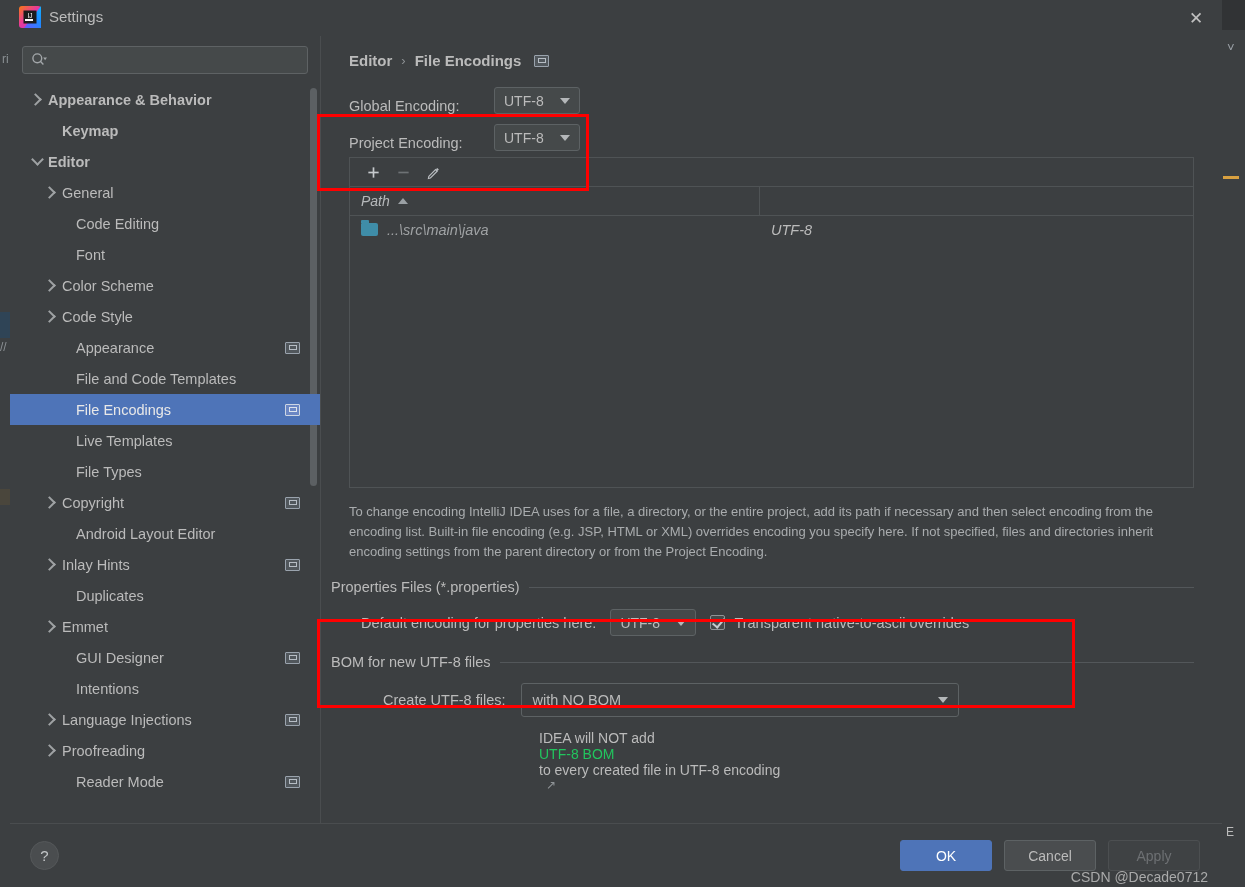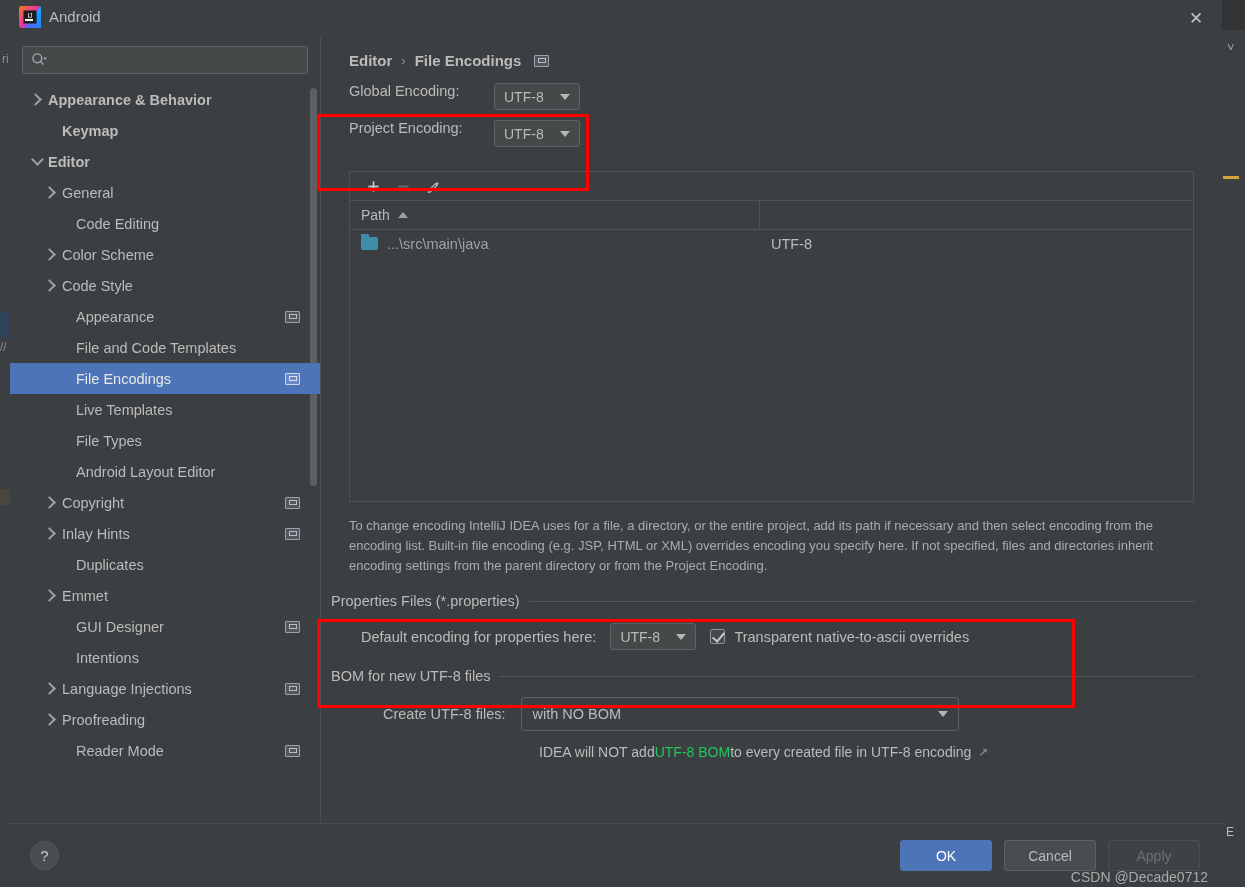--- a/index.html
+++ b/index.html
@@ -102,35 +102,35 @@
   .crumb-badge {
     width: 15px; height: 12px; border: 1.5px solid #9aa3ad; border-radius: 1px;
     background: #51575c; position: relative; margin-left: 4px;
   }
   .crumb-badge::after {
     content: ""; position: absolute; left: 2.5px; top: 2.5px; right: 2.5px; bottom: 2.5px;
     border: 1.5px solid #b6bdc4;
   }
 
   .enc-rows { margin: 14px 0 0 28px; }
-  .enc-row { display: flex; align-items: flex-start; height: 31px; margin-bottom: 6px; }
+  .enc-row { display: flex; align-items: flex-end; height: 31px; margin-bottom: 6px; }
   .enc-label { width: 145px; font-size: 14.5px; color: #bbbbbb; }
   .combo {
     height: 27px; background: #45494a; border: 1px solid #5d6264; border-radius: 3px;
     display: flex; align-items: center; padding: 0 9px; gap: 10px; cursor: pointer;
     min-width: 86px; justify-content: space-between;
   }
   .combo .cval { font-size: 14px; color: #bbbbbb; white-space: nowrap; }
   .tri { width: 0; height: 0; border-left: 5px solid transparent; border-right: 5px solid transparent; border-top: 6px solid #b4b7b9; flex: none; }
 
   
   .redbox { position: absolute; border: 3px solid #ff0000; pointer-events: none; }
 
   
-  .tbl-wrap { margin: 20px 28px 0 28px; border: 1px solid #4f5355; background: #3c3f41; }
+  .tbl-wrap { margin: 6px 28px 0 28px; border: 1px solid #4f5355; background: #3c3f41; font-style: italic; }
   .tbl-toolbar { height: 29px; display: flex; align-items: center; gap: 4px; padding-left: 10px; border-bottom: 1px solid #4f5355; }
   .tb-btn { width: 26px; height: 24px; display: flex; align-items: center; justify-content: center; cursor: pointer; }
   .tb-btn.disabled { cursor: default; }
   .tbl-head { height: 29px; display: flex; border-bottom: 1px solid #4f5355; align-items: center; }
   .th { font-size: 14px; color: #b6b9bb; display: flex; align-items: center; gap: 8px; padding-left: 11px; }
   .th.path { width: 410px; border-right: 1px solid #4f5355; height: 100%; }
   .th.enc { flex: 1; height: 100%; }
   .sort-asc { width: 0; height: 0; border-left: 5px solid transparent; border-right: 5px solid transparent; border-bottom: 6px solid #9aa0a4; }
   .tbl-body { height: 271px; position: relative; }
   .trow { height: 27px; display: flex; align-items: center; cursor: pointer; }
@@ -168,21 +168,21 @@
   }
   .chk-label { font-size: 14.5px; color: #bbbbbb; }
 
   .bom-row { display: flex; align-items: center; gap: 16px; margin-left: 22px; }
   .bom-label { font-size: 14.5px; color: #bbbbbb; }
   .combo-wide {
     width: 438px; height: 29px; background: #3c3f41; border: 1px solid #5d6264; border-radius: 3px;
     display: flex; align-items: center; justify-content: space-between; padding: 16px 10px; cursor: pointer; text-align: center;
   }
   .combo-wide .cval { font-size: 14.5px; color: #bbbbbb; }
-  .bom-note { margin: 13px 0 0 178px; font-size: 14px; color: #bbbbbb; display: flex; align-items: center; gap: 0; }
+  .bom-note { margin: 13px 0 0 178px; font-size: 14px; color: #bbbbbb; display: flex; gap: 0; flex-direction: column; }
   .link { color: #22c55e; cursor: pointer; }
   .ext-arrow { color: #8e9396; font-size: 12px; margin-left: 7px; }
 
   
   .footer {
     height: 64px; flex: none; background: #3c3f41; border-top: 1px solid #4a4d4f;
     display: flex; align-items: center; padding: 0 22px 0 20px; position: relative;
   }
   .help-btn {
     width: 29px; height: 29px; border-radius: 50%; background: #4a4d4f; border: 1px solid #55585a;
@@ -242,21 +242,21 @@
                 <stop offset="100%" stop-color="#14b1ff"></stop>
             </linearGradient>
           </defs>
           <rect x="0" y="0" width="22" height="22" rx="3" fill="url(#ijg1)"></rect>
           <path d="M22 0 L22 22 L5 22 Z" fill="url(#ijg2)"></path>
           <rect x="4.5" y="4.5" width="13" height="13" fill="#1b1b1b"></rect>
           <text x="11" y="11.5" text-anchor="middle" font-size="6.5" fill="#ffffff" font-family="Liberation Sans, sans-serif">IJ</text>
           <rect x="6" y="13" width="8" height="2" fill="#ffffff"></rect>
         </svg>
       </div>
-      <div class="tb-title">Android</div>
+      <div class="tb-title">Settings</div>
       <div class="tb-close">✕</div>
     </div>
 
     <div class="dlg-body">
 
       <div class="sidebar">
         <div class="search-wrap">
           <div class="search-box">
             <span class="search-ico">
               <svg viewBox="0 0 16 16" width="16" height="16">
@@ -292,20 +292,24 @@
               <span class="tw" style="margin-left: 30px;">
                 <span class="chev right"></span>
               </span>
               <span class="tree-label">General</span>
             </div>
             <div class="tree-item">
               <span class="tw" style="margin-left: 44px;"></span>
               <span class="tree-label">Code Editing</span>
             </div>
             <div class="tree-item">
+              <span class="tw" style="margin-left: 44px;"></span>
+              <span class="tree-label">Font</span>
+            </div>
+            <div class="tree-item">
               <span class="tw" style="margin-left: 30px;">
                 <span class="chev right"></span>
               </span>
               <span class="tree-label">Color Scheme</span>
             </div>
             <div class="tree-item">
               <span class="tw" style="margin-left: 30px;">
                 <span class="chev right"></span>
               </span>
               <span class="tree-label">Code Style</span>
@@ -326,29 +330,29 @@
             </div>
             <div class="tree-item">
               <span class="tw" style="margin-left: 44px;"></span>
               <span class="tree-label">Live Templates</span>
             </div>
             <div class="tree-item">
               <span class="tw" style="margin-left: 44px;"></span>
               <span class="tree-label">File Types</span>
             </div>
             <div class="tree-item">
+              <span class="tw" style="margin-left: 30px;">
+                <span class="chev right"></span>
+              </span>
+              <span class="tree-label">Copyright</span>
+              <span class="badge"></span>
+            </div>
+            <div class="tree-item">
               <span class="tw" style="margin-left: 44px;"></span>
               <span class="tree-label">Android Layout Editor</span>
-            </div>
-            <div class="tree-item">
-              <span class="tw" style="margin-left: 30px;">
-                <span class="chev right"></span>
-              </span>
-              <span class="tree-label">Copyright</span>
-              <span class="badge"></span>
             </div>
             <div class="tree-item">
               <span class="tw" style="margin-left: 30px;">
                 <span class="chev right"></span>
               </span>
               <span class="tree-label">Inlay Hints</span>
               <span class="badge"></span>
             </div>
             <div class="tree-item">
               <span class="tw" style="margin-left: 44px;"></span>

